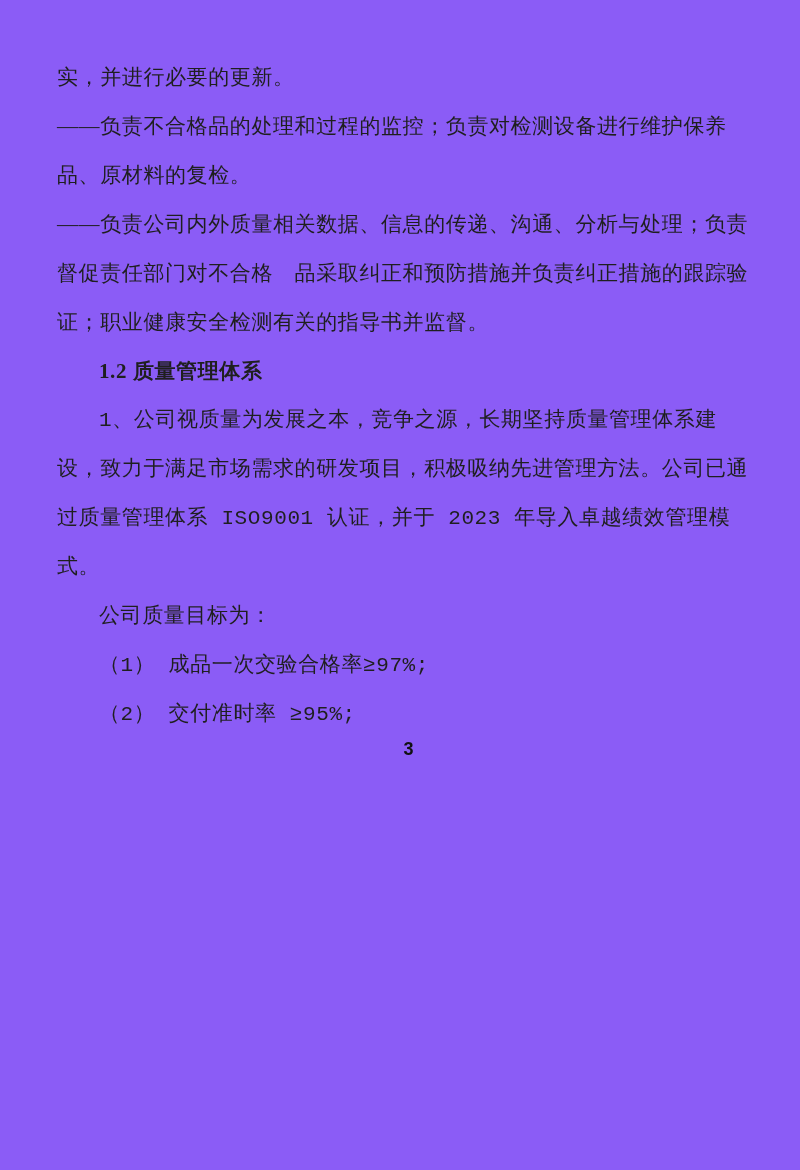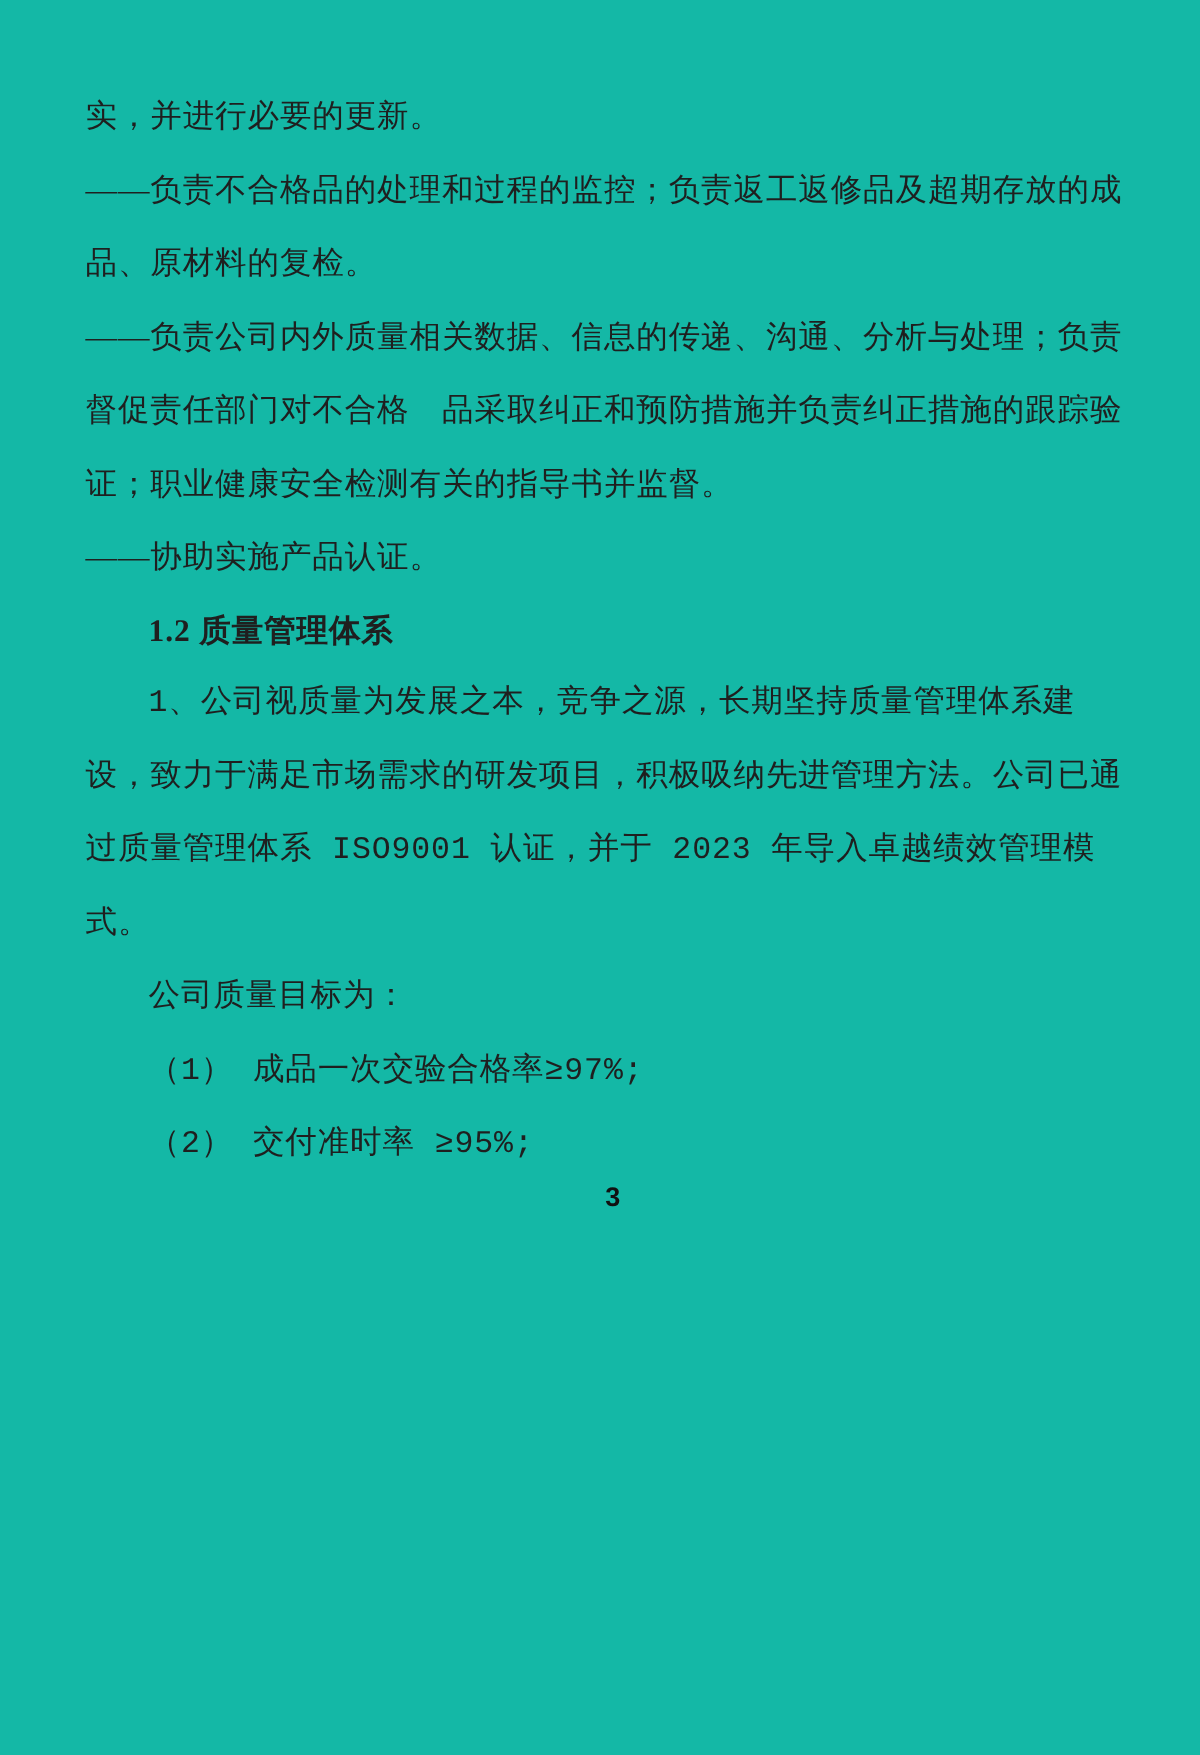--- a/index.html
+++ b/index.html
@@ -5,21 +5,21 @@
   html, body {
     margin: 0;
     padding: 0;
     background: #ffffff;
   }
   .page {
     position: relative;
     width: 800px;
     height: 1170px;
     margin: 0 auto;
-    background: #14b8a6;
+    background: #8b5cf6;
     box-sizing: border-box;
     padding: 53px 40px 0 57px;
     font-family: "Liberation Serif", "DejaVu Serif", serif;
     color: #1f1f1f;
     overflow: hidden;
   }
   .doc-body p {
     margin: 0;
     padding: 0;
     font-size: 21px;
@@ -47,26 +47,25 @@
     font-size: 18px;
     color: #111111;
   }
 </style>
 </head>
 <body>
 
 <div class="page">
   <div class="doc-body">
     <p class="para-body">实，并进行必要的更新。</p>
-    <p class="para-body">——负责不合格品的处理和过程的监控；负责返工返修品及超期存放的成
+    <p class="para-body">——负责不合格品的处理和过程的监控；负责对检测设备进行维护保养
 品、原材料的复检。</p>
     <p class="para-body">——负责公司内外质量相关数据、信息的传递、沟通、分析与处理；负责
 督促责任部门对不合格　品采取纠正和预防措施并负责纠正措施的跟踪验
 证；职业健康安全检测有关的指导书并监督。</p>
-    <p class="para-body">——协助实施产品认证。</p>
     <p class="para-heading">1.2 质量管理体系</p>
     <p class="para-indent">1、公司视质量为发展之本，竞争之源，长期坚持质量管理体系建
 设，致力于满足市场需求的研发项目，积极吸纳先进管理方法。公司已通
 过质量管理体系 ISO9001 认证，并于 2023 年导入卓越绩效管理模式。</p>
     <p class="para-indent">公司质量目标为：</p>
     <p class="para-indent">（1） 成品一次交验合格率≥97%;</p>
     <p class="para-indent">（2） 交付准时率 ≥95%;</p>
   </div>
   <div class="page-footer">
     <span>3</span>

